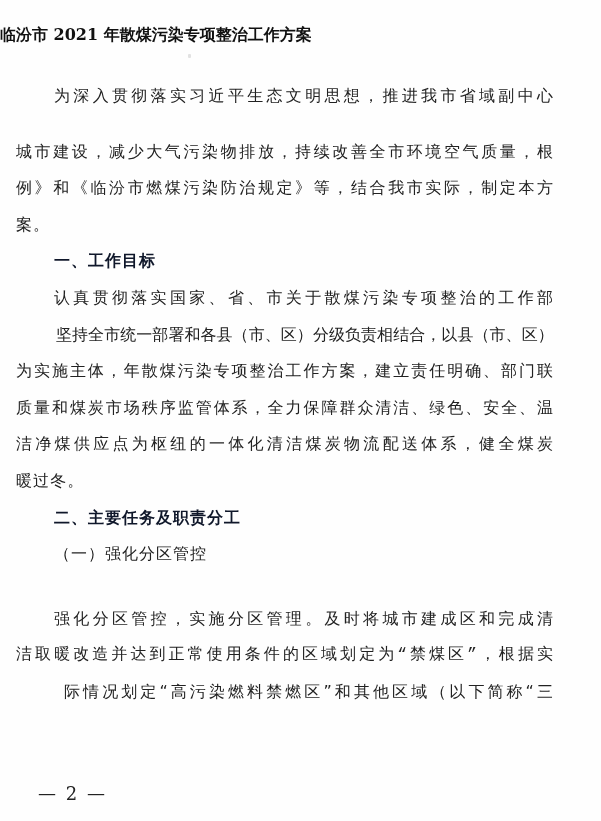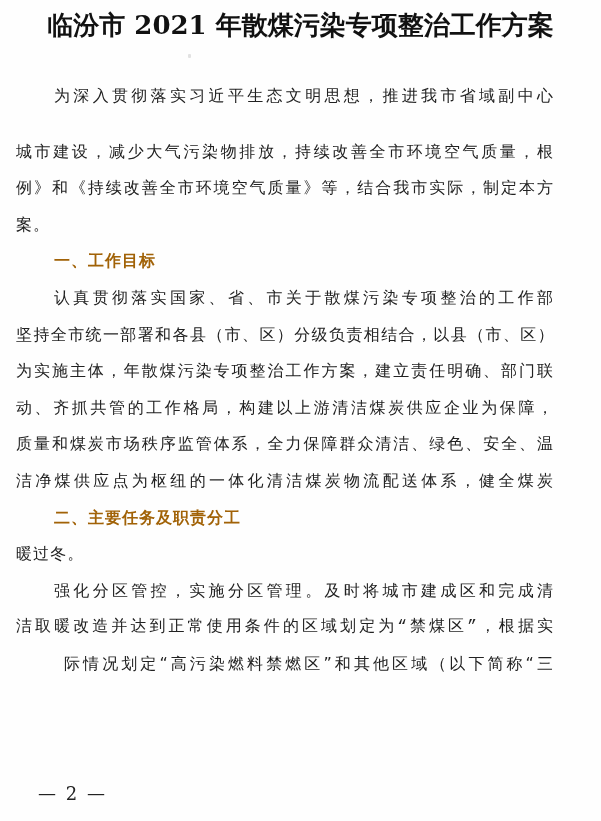--- a/index.html
+++ b/index.html
@@ -18,25 +18,24 @@
       position: absolute;
       left: 0; top: 0;
       width: 601px;
       height: 821px;
       background: #fefefe;
     }
     .title {
       position: absolute;
       left: 0;
       width: 601px;
-      top: 8px;
-      text-align: center;
+      top: 18px;
       font-family: "DejaVu Serif", "Liberation Serif", serif;
       font-weight: bold;
-      font-size: 26px;
+      font-size: 16px;
       letter-spacing: 0px;
       line-height: 34px;
       color: #111;
       white-space: nowrap;
     }
     .body {
       position: absolute;
       left: 16px;
       top: 78px;
       width: 537px;
@@ -56,21 +55,21 @@
     }
     .line.full {
       text-align: justify;
       text-align-last: justify;
       letter-spacing: 0;
     }
     .indent { padding-left: 38px; }
     .heading {
       font-weight: bold;
       font-family: "DejaVu Sans", "Liberation Sans", sans-serif;
-      color: #a16207;
+      color: #0f172a;
       letter-spacing: 1px;
     }
     .subheading {
       letter-spacing: 1px;
     }
     .page-number {
       position: absolute;
       left: 38px;
       top: 783px;
       font-family: "DejaVu Serif", "Liberation Serif", serif;
@@ -93,30 +92,30 @@
 </head>
 <body>
 
 <div class="page">
   <div class="title">临汾市 2021 年散煤污染专项整治工作方案</div>
   <div class="speck"></div>
 
   <div class="body">
     <span class="line indent full" style="letter-spacing: 0px;">为深入贯彻落实习近平生态文明思想，推进我市省域副中心</span>
     <span class="line full" style="letter-spacing: 0px; margin-top: 19px;">城市建设，减少大气污染物排放，持续改善全市环境空气质量，根</span>
-    <span class="line full" style="letter-spacing: 0px;">例》和《持续改善全市环境空气质量》等，结合我市实际，制定本方</span>
+    <span class="line full" style="letter-spacing: 0px;">例》和《临汾市燃煤污染防治规定》等，结合我市实际，制定本方</span>
     <span class="line">案。</span>
     <span class="line indent heading">一、工作目标</span>
     <span class="line indent full" style="letter-spacing: 0px;">认真贯彻落实国家、省、市关于散煤污染专项整治的工作部</span>
-    <span class="line full" style="letter-spacing: -0.7px;">坚持全市统一部署和各县（市、区）分级负责相结合，以县（市、区）</span>
+    <span class="line full" style="letter-spacing: -0.7px; margin-left: 40px;">坚持全市统一部署和各县（市、区）分级负责相结合，以县（市、区）</span>
     <span class="line full" style="letter-spacing: 0px;">为实施主体，年散煤污染专项整治工作方案，建立责任明确、部门联</span>
-    <span class="line full" style="letter-spacing: 0px;">动、齐抓共管的工作格局，构建以上游清洁煤炭供应企业为保障，</span>
     <span class="line full" style="letter-spacing: -0.1px;">质量和煤炭市场秩序监管体系，全力保障群众清洁、绿色、安全、温</span>
     <span class="line full" style="letter-spacing: 0px;">洁净煤供应点为枢纽的一体化清洁煤炭物流配送体系，健全煤炭</span>
+    <span class="line">暖过冬。</span>
     <span class="line indent heading">二、主要任务及职责分工</span>
-    <span class="line">暖过冬。</span>
-    <span class="line indent full" style="letter-spacing: 0px;">强化分区管控，实施分区管理。及时将城市建成区和完成清</span>
+    <span class="line indent subheading">（一）强化分区管控</span>
+    <span class="line indent full" style="letter-spacing: 0px; margin-top: 28px;">强化分区管控，实施分区管理。及时将城市建成区和完成清</span>
     <span class="line full" style="letter-spacing: 0px; font-family: Liberation Mono, monospace;">洁取暖改造并达到正常使用条件的区域划定为“禁煤区”，根据实</span>
     <span class="line full" style="letter-spacing: 0px; margin-left: 48px;">际情况划定“高污染燃料禁燃区”和其他区域（以下简称“三</span>
   </div>
 
   <div class="page-number">— 2 —</div>
 </div>
 
 </body></html>

